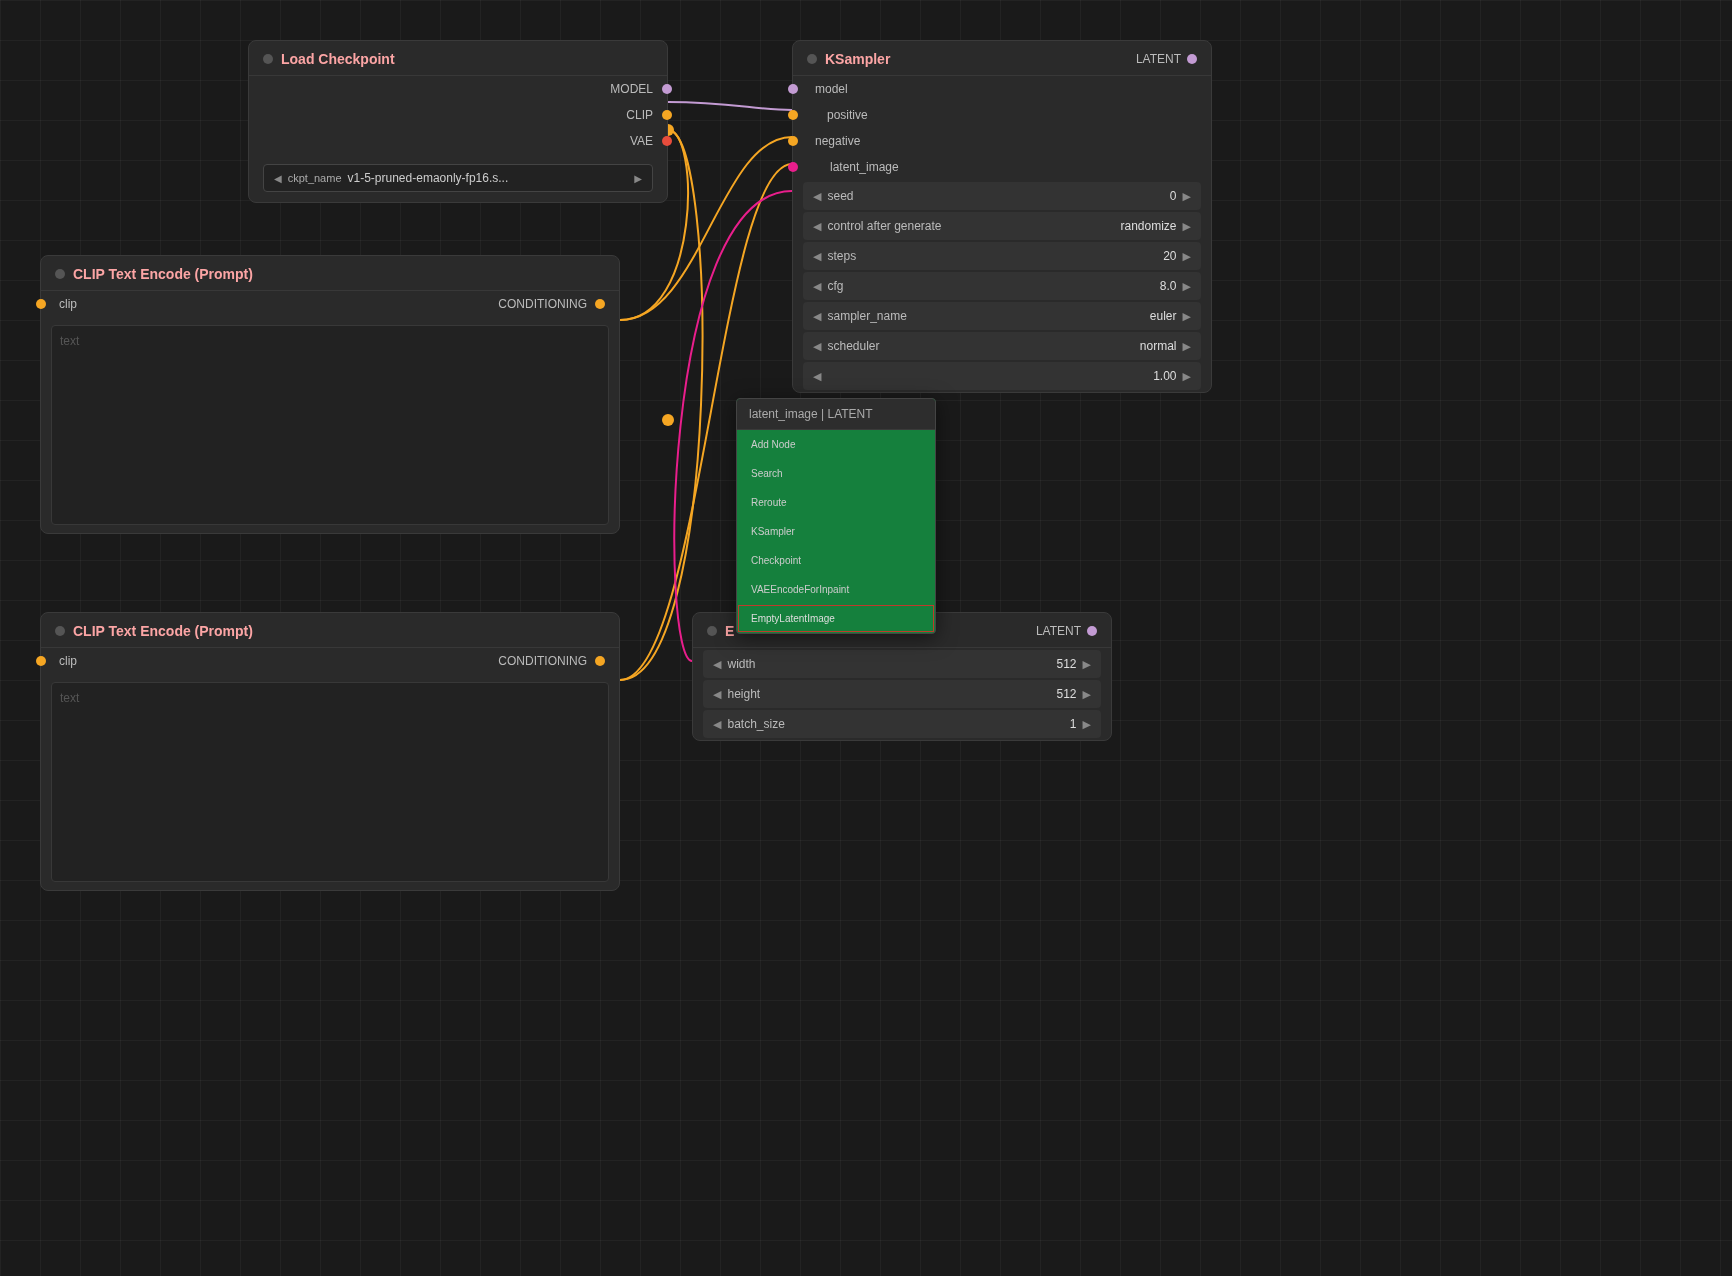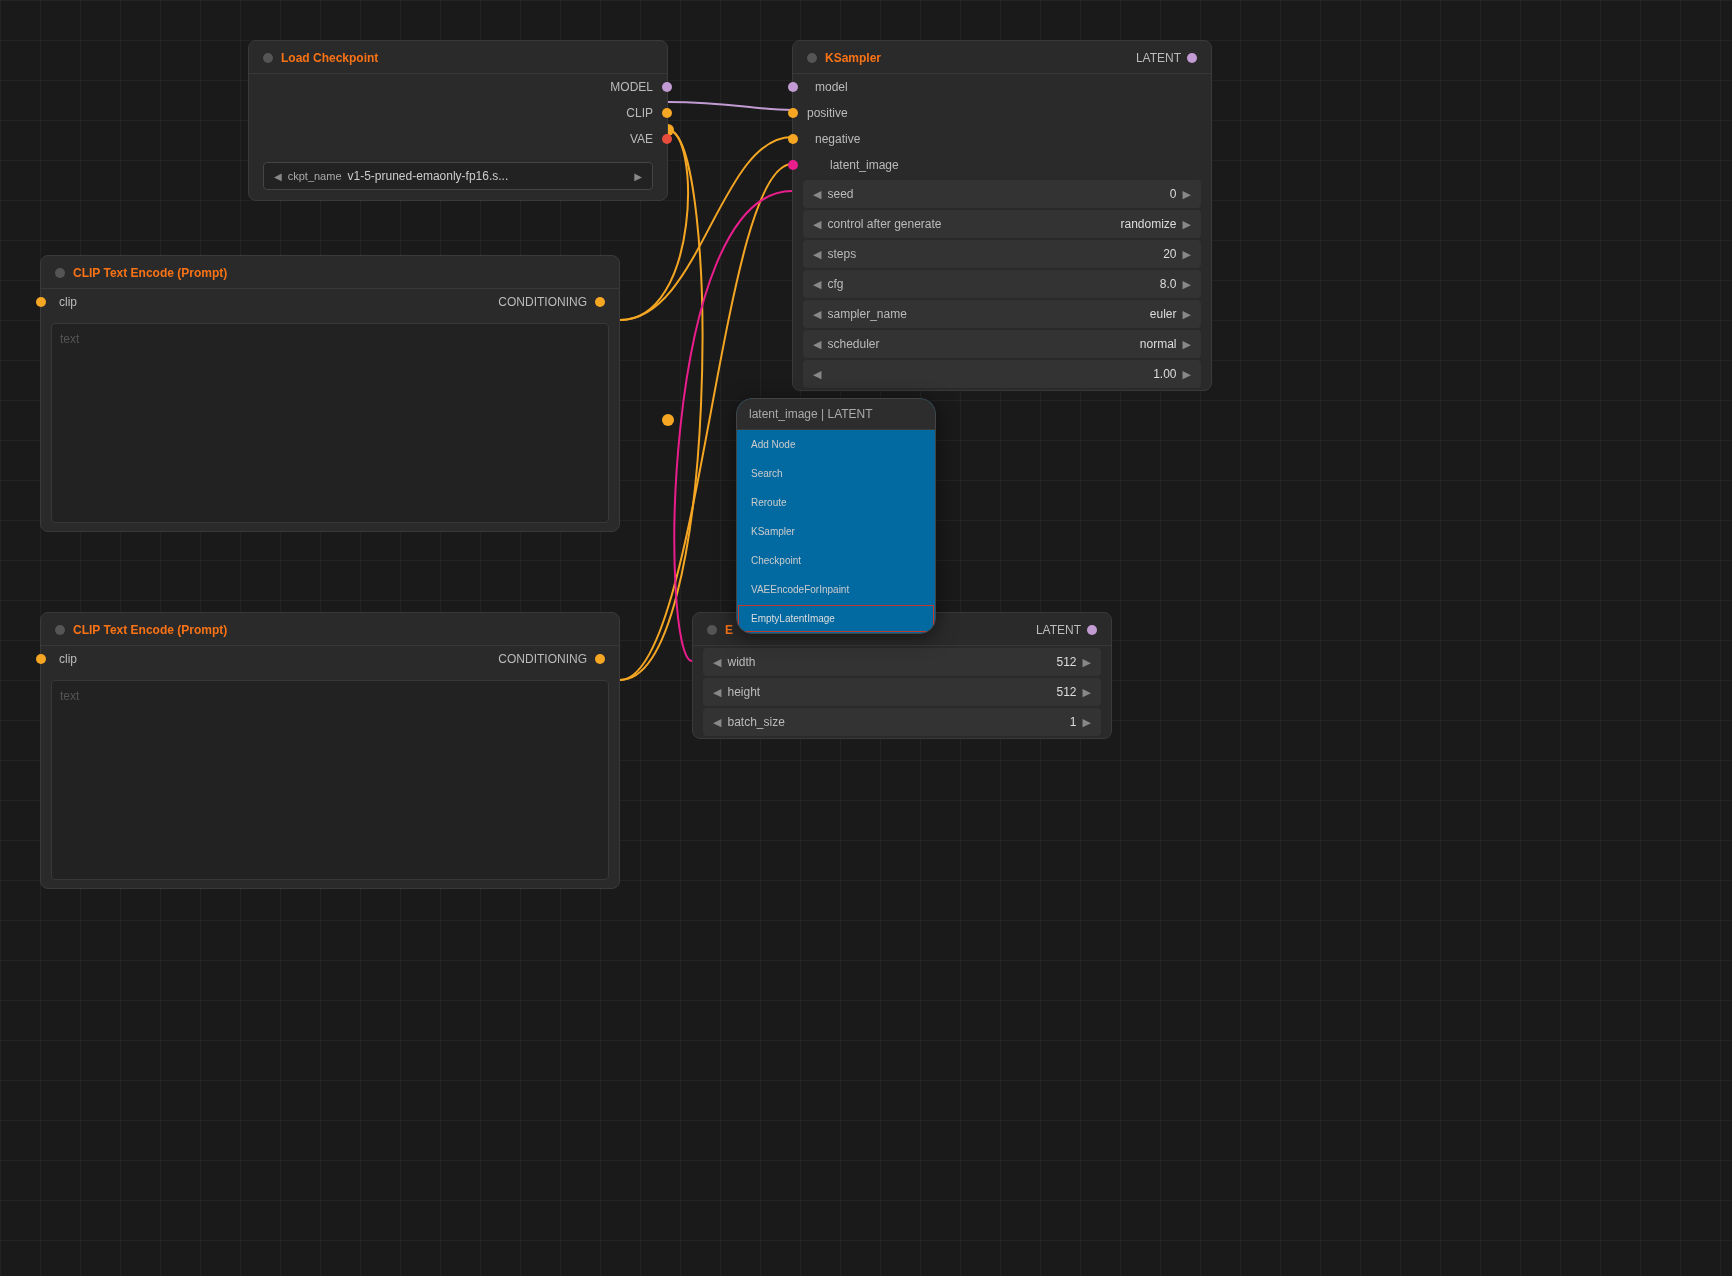--- a/index.html
+++ b/index.html
@@ -49,23 +49,23 @@
 
     .node-dot {
       width: 10px;
       height: 10px;
       border-radius: 50%;
       background: #555;
       flex-shrink: 0;
     }
 
     .node-title {
-      font-size: 12px;
+      font-size: 14px;
       font-weight: 600;
-      color: #f97316;
+      color: #fca5a5;
     }
 
     
     .port-row {
       display: flex;
       align-items: center;
       padding: 4px 14px;
       position: relative;
       height: 26px;
     }
@@ -204,23 +204,23 @@
       top: 612px;
       width: 420px;
     }
 
     
     .context-menu {
       position: absolute;
       left: 736px;
       top: 398px;
       width: 200px;
-      background: #0369a1;
+      background: #15803d;
       border: 1px solid #444;
-      border-radius: 16px;
+      border-radius: 4px;
       overflow: hidden;
       z-index: 100;
       box-shadow: 0 4px 20px rgba(0,0,0,0.5);
     }
 
     .context-menu-header {
       padding: 8px 12px;
       font-size: 12px;
       color: #aaa;
       background: #2d2d2d;
@@ -319,21 +319,21 @@
         <div class="port-dot port-latent" style="position:relative;right:auto;"></div>
       </div>
     </div>
 
     <div class="ksampler-port-left" style="display:flex;align-items:center;padding:4px 14px;height:26px;position:relative;">
       <div class="port-dot port-model port-left"></div>
       <span class="port-label" style="margin-left:8px;">model</span>
     </div>
     <div style="display:flex;align-items:center;padding:4px 14px;height:26px;position:relative;">
       <div class="port-dot port-positive port-left"></div>
-      <span class="port-label" style="margin-left:0;">positive</span>
+      <span class="port-label" style="margin-left:20px;">positive</span>
     </div>
     <div style="display:flex;align-items:center;padding:4px 14px;height:26px;position:relative;">
       <div class="port-dot port-negative port-left"></div>
       <span class="port-label" style="margin-left:8px;">negative</span>
     </div>
     <div style="display:flex;align-items:center;padding:4px 14px;height:26px;position:relative;">
       <div class="port-dot port-latent-in port-left"></div>
       <span class="port-label" style="margin-left:23px;">latent_image</span>
     </div>
 

